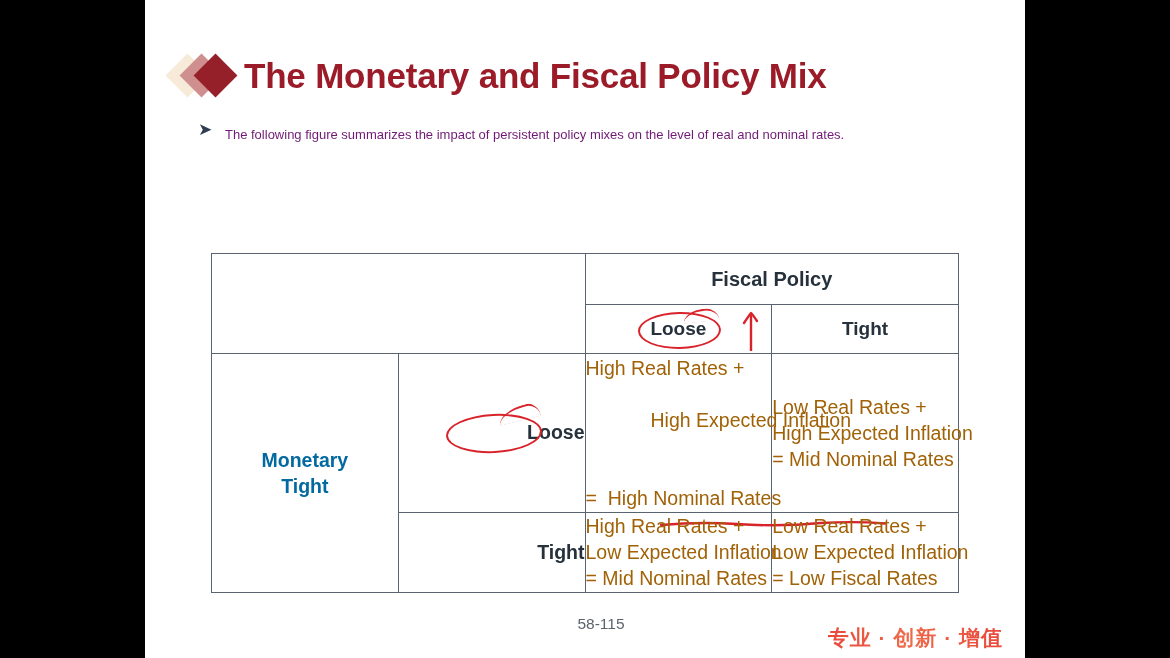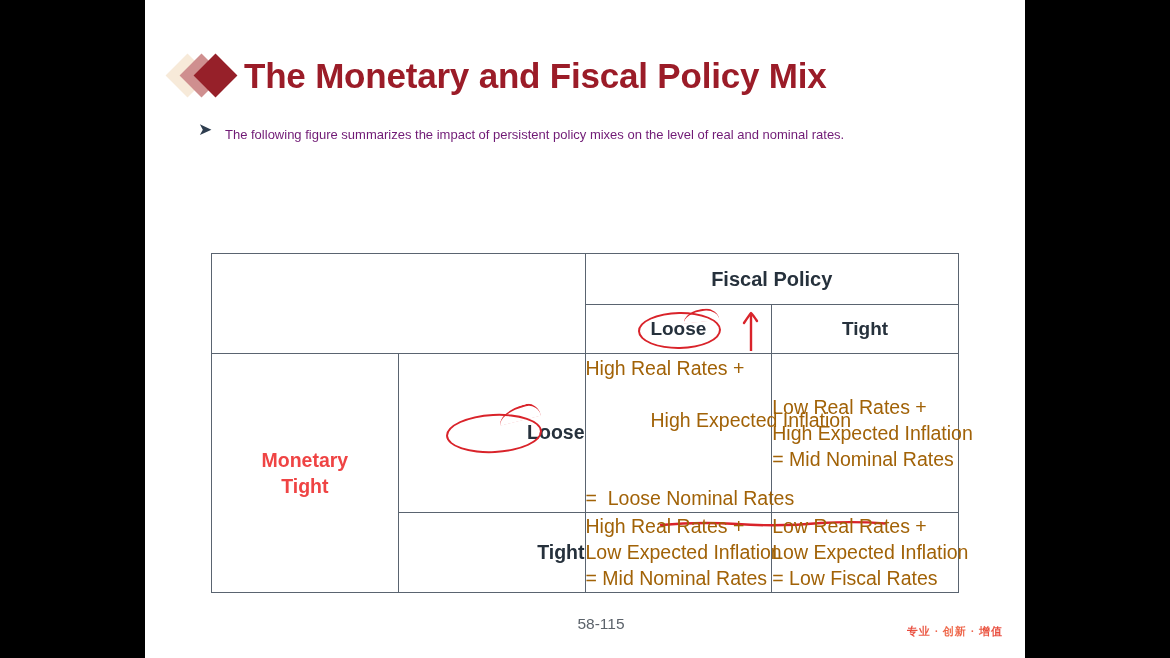--- a/index.html
+++ b/index.html
@@ -137,21 +137,21 @@
     color: #26313c;
     height: 48px;
     position: relative;
   }
   .corner-blank { background: #ffffff; }
 
   .rowlabel-main {
     text-align: center;
     font-size: 19.5px;
     font-weight: bold;
-    color: #ef4444;
+    color: #0369a1;
     line-height: 26px;
   }
   .rowlabel-sub {
     text-align: right;
     font-size: 19.5px;
     font-weight: bold;
     color: #26313c;
     padding-right: 10px;
     position: relative;
   }
@@ -239,23 +239,23 @@
     top: 615px;
     text-align: center;
     font-size: 15.5px;
     color: #5c636b;
     margin-left: 32px;
   }
   #brand-logo {
     position: absolute;
     right: 22px;
     top: 624px;
-    font-size: 11px;
-    font-weight: bold;
-    font-family: Liberation Serif, serif;
+    font-size: 21px;
+    font-weight: bold;
+    font-family: Liberation Sans, sans-serif;
     letter-spacing: 1px;
     background: linear-gradient(90deg, #e8493c 0%, #ef6a4a 45%, #e8493c 100%);
     -webkit-background-clip: text;
     background-clip: text;
     color: transparent;
     white-space: nowrap;
   }
 </style>
 </head>
 <body>
@@ -315,21 +315,21 @@
         <td class="cell-body col-loose">
           <span class="ln">High Real Rates +</span>
           <span class="ln">
             <span>High Expected Inflation</span>
             <span id="annot-underline">
               <svg width="228" height="8" viewBox="0 0 228 8" xmlns="http://www.w3.org/2000/svg">
                 <path d="M2 5 Q40 1.5 78 4 Q120 7 162 3 Q196 1 226 3.5" stroke="#d9232a" stroke-width="2.4" fill="none" stroke-linecap="round"></path>
               </svg>
             </span>
           </span>
-          <span class="ln">=  Loose Nominal Rates</span>
+          <span class="ln">=  High Nominal Rates</span>
         </td>
         <td class="cell-body col-tight">
           <span class="ln">Low Real Rates +</span>
           <span class="ln">High Expected Inflation</span>
           <span class="ln">= Mid Nominal Rates</span>
         </td>
       </tr>
 
       <tr>
         <td class="rowlabel-sub col-rowlabel2">Tight</td>

